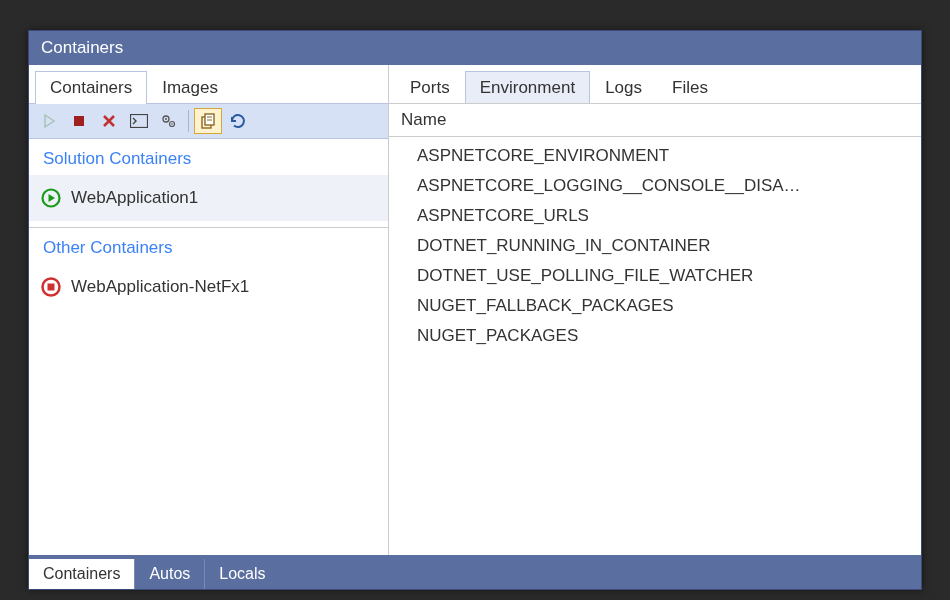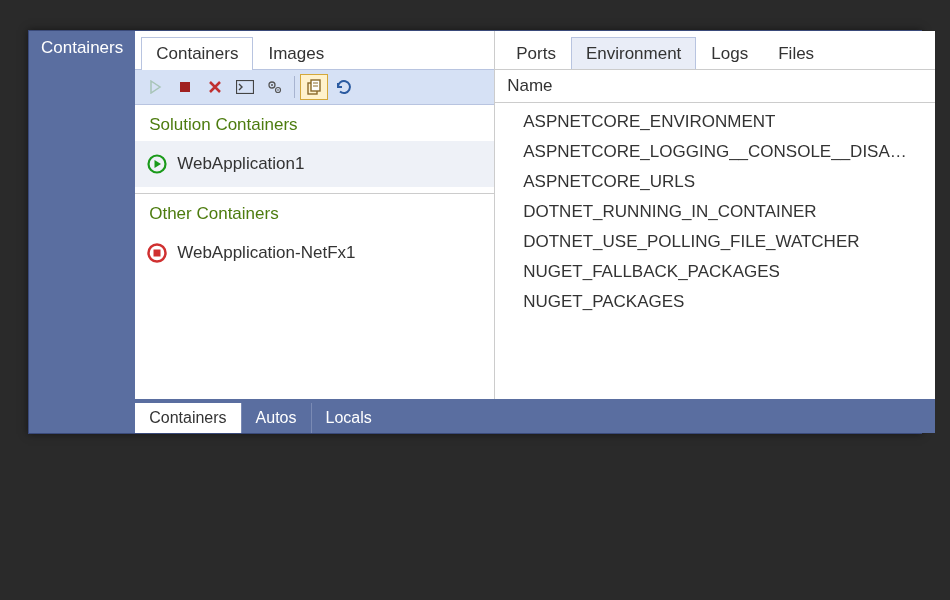--- a/index.html
+++ b/index.html
@@ -7,25 +7,25 @@
       background: #2a2a2a;
       font-family: "Segoe UI", Tahoma, sans-serif;
       font-size: 14px;
       width: 950px;
       height: 600px;
       overflow: hidden;
       padding: 30px 28px 0 28px;
     }
     .window {
       width: 100%;
-      height: 404px;
+      height: 560px;
       background: #fff;
       border: 1px solid #3a4a7a;
       display: flex;
-      flex-direction: row;
+      flex-direction: column;
       box-shadow: 0 0 8px rgba(0,0,0,0.5);
     }
     .titlebar {
       background: #5a6ea0;
       color: #fff;
       padding: 7px 12px;
       font-size: 17px;
       font-weight: 400;
     }
     .body {
@@ -91,21 +91,21 @@
     }
     .tbtn.disabled { opacity: 0.5; cursor: default; }
     .tsep {
       width: 1px;
       height: 22px;
       background: #a8b4d0;
       margin: 0 3px;
     }
     .section-header {
       padding: 10px 14px 6px 14px;
-      color: #4d7c0f;
+      color: #3b82f6;
       font-size: 17px;
     }
     .container-item {
       display: flex;
       align-items: flex-start;
       padding: 13px 12px;
       gap: 10px;
       font-size: 17px;
       color: #333;
     }

